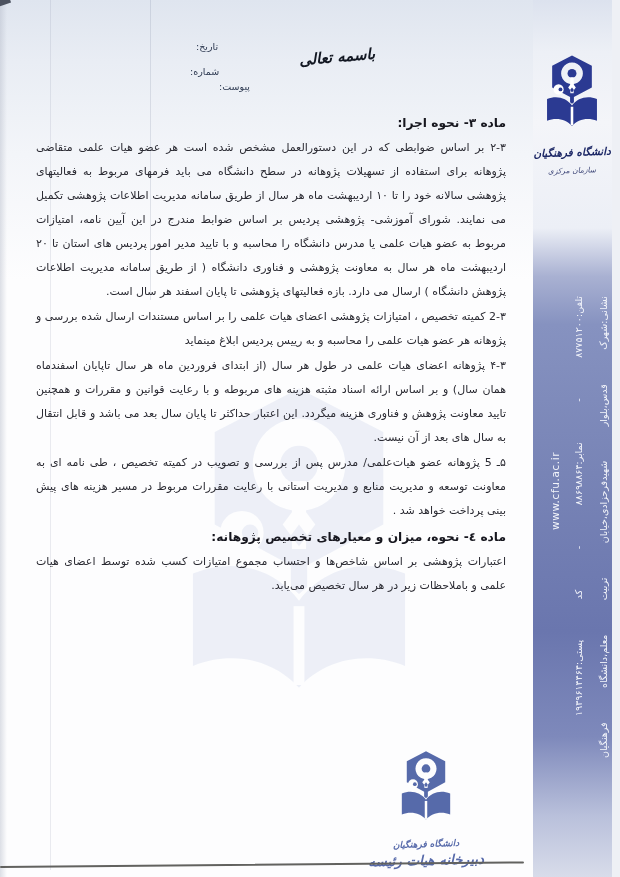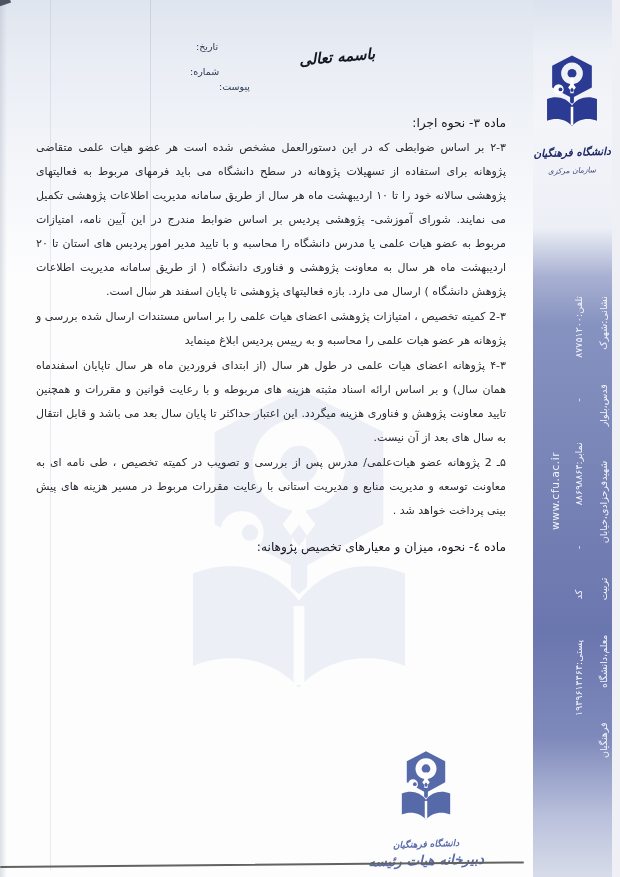--- a/index.html
+++ b/index.html
@@ -80,23 +80,23 @@
 
   
   .content{
     position:absolute;left:36px;top:111px;width:470px;
     direction:rtl;text-align:justify;
     font-size:11px;line-height:24px;color:#2a2a32;
   }
   .content p{margin:1px 0;}
   .content h3{
     margin:0 0 1px 0;font-size:12.2px;line-height:24px;color:#17171f;
-    text-align:right;font-weight:normal;
+    text-align:right;font-weight:bold;
   }
-  .content h3.second{margin-top:12px;}
+  .content h3.second{margin-top:2px;}
 
   
   .stamp{
     position:absolute;left:340px;top:750px;width:172px;text-align:center;
     color:#40569f;opacity:.88;
   }
   .stamp svg{display:block;width:62px;height:87px;margin:0 auto;}
   .stamp-university{font-size:9px;font-style:italic;font-weight:bold;margin-top:2px;transform:rotate(-2deg);}
   .stamp-office{font-size:13.5px;font-style:italic;font-weight:bold;margin-top:3px;transform:rotate(-1.5deg);}
 </style>
@@ -155,22 +155,23 @@
     <svg viewBox="0 0 100 140">
         <use href="#emblem"></use>
       </svg>
   </div>
 
   <div class="content">
     <h3>ماده ۳- نحوه اجرا:</h3>
     <p>۲-۳ بر اساس ضوابطی که در این دستورالعمل مشخص شده است هر عضو هیات علمی متقاضی پژوهانه برای استفاده از تسهیلات پژوهانه در سطح دانشگاه می باید فرمهای مربوط به فعالیتهای پژوهشی سالانه خود را تا ۱۰ اردیبهشت ماه هر سال از طریق سامانه مدیریت اطلاعات پژوهشی تکمیل می نمایند. شورای آموزشی- پژوهشی پردیس بر اساس ضوابط مندرج در این آیین نامه، امتیازات مربوط به عضو هیات علمی یا مدرس دانشگاه را محاسبه و با تایید مدیر امور پردیس های استان تا ۲۰ اردیبهشت ماه هر سال به معاونت پژوهشی و فناوری دانشگاه ( از طریق سامانه مدیریت اطلاعات پژوهش دانشگاه ) ارسال می دارد. بازه فعالیتهای پژوهشی تا پایان اسفند هر سال است.</p>
     <p>2-۳ کمیته تخصیص ، امتیازات پژوهشی اعضای هیات علمی را بر اساس مستندات ارسال شده بررسی و پژوهانه هر عضو هیات علمی را محاسبه و به رییس پردیس ابلاغ مینماید</p>
     <p>۴-۳ پژوهانه اعضای هیات علمی در طول هر سال (از ابتدای فروردین ماه هر سال تاپایان اسفندماه همان سال) و بر اساس ارائه اسناد مثبته هزینه های مربوطه و با رعایت قوانین و مقررات و همچنین تایید معاونت پژوهش و فناوری هزینه میگردد. این اعتبار حداکثر تا پایان سال بعد می باشد و قابل انتقال به سال های بعد از آن نیست.</p>
-    <p>۵ـ 2 پژوهانه عضو هیات‌علمی/ مدرس پس از بررسی و تصویب در کمیته تخصیص ، طی نامه ای به معاونت توسعه و مدیریت منابع و مدیریت استانی با رعایت مقررات مربوط در مسیر هزینه های پیش بینی پرداخت خواهد شد .</p>
+    <p>۵ـ 5 پژوهانه عضو هیات‌علمی/ مدرس پس از بررسی و تصویب در کمیته تخصیص ، طی نامه ای به معاونت توسعه و مدیریت منابع و مدیریت استانی با رعایت مقررات مربوط در مسیر هزینه های پیش بینی پرداخت خواهد شد .</p>
     <h3 class="second">ماده ٤- نحوه، میزان و معیارهای تخصیص پژوهانه:</h3>
+    <p>اعتبارات پژوهشی بر اساس شاخص‌ها و احتساب مجموع امتیازات کسب شده توسط اعضای هیات علمی و باملاحظات زیر در هر سال تخصیص می‌یابد.</p>
   </div>
 
   <div class="stamp">
     <svg viewBox="0 0 100 140">
         <use href="#emblem"></use>
       </svg>
     <div class="stamp-university">دانشگاه فرهنگیان</div>
     <div class="stamp-office">دبیرخانه هیات رئیسه</div>
   </div>
 

